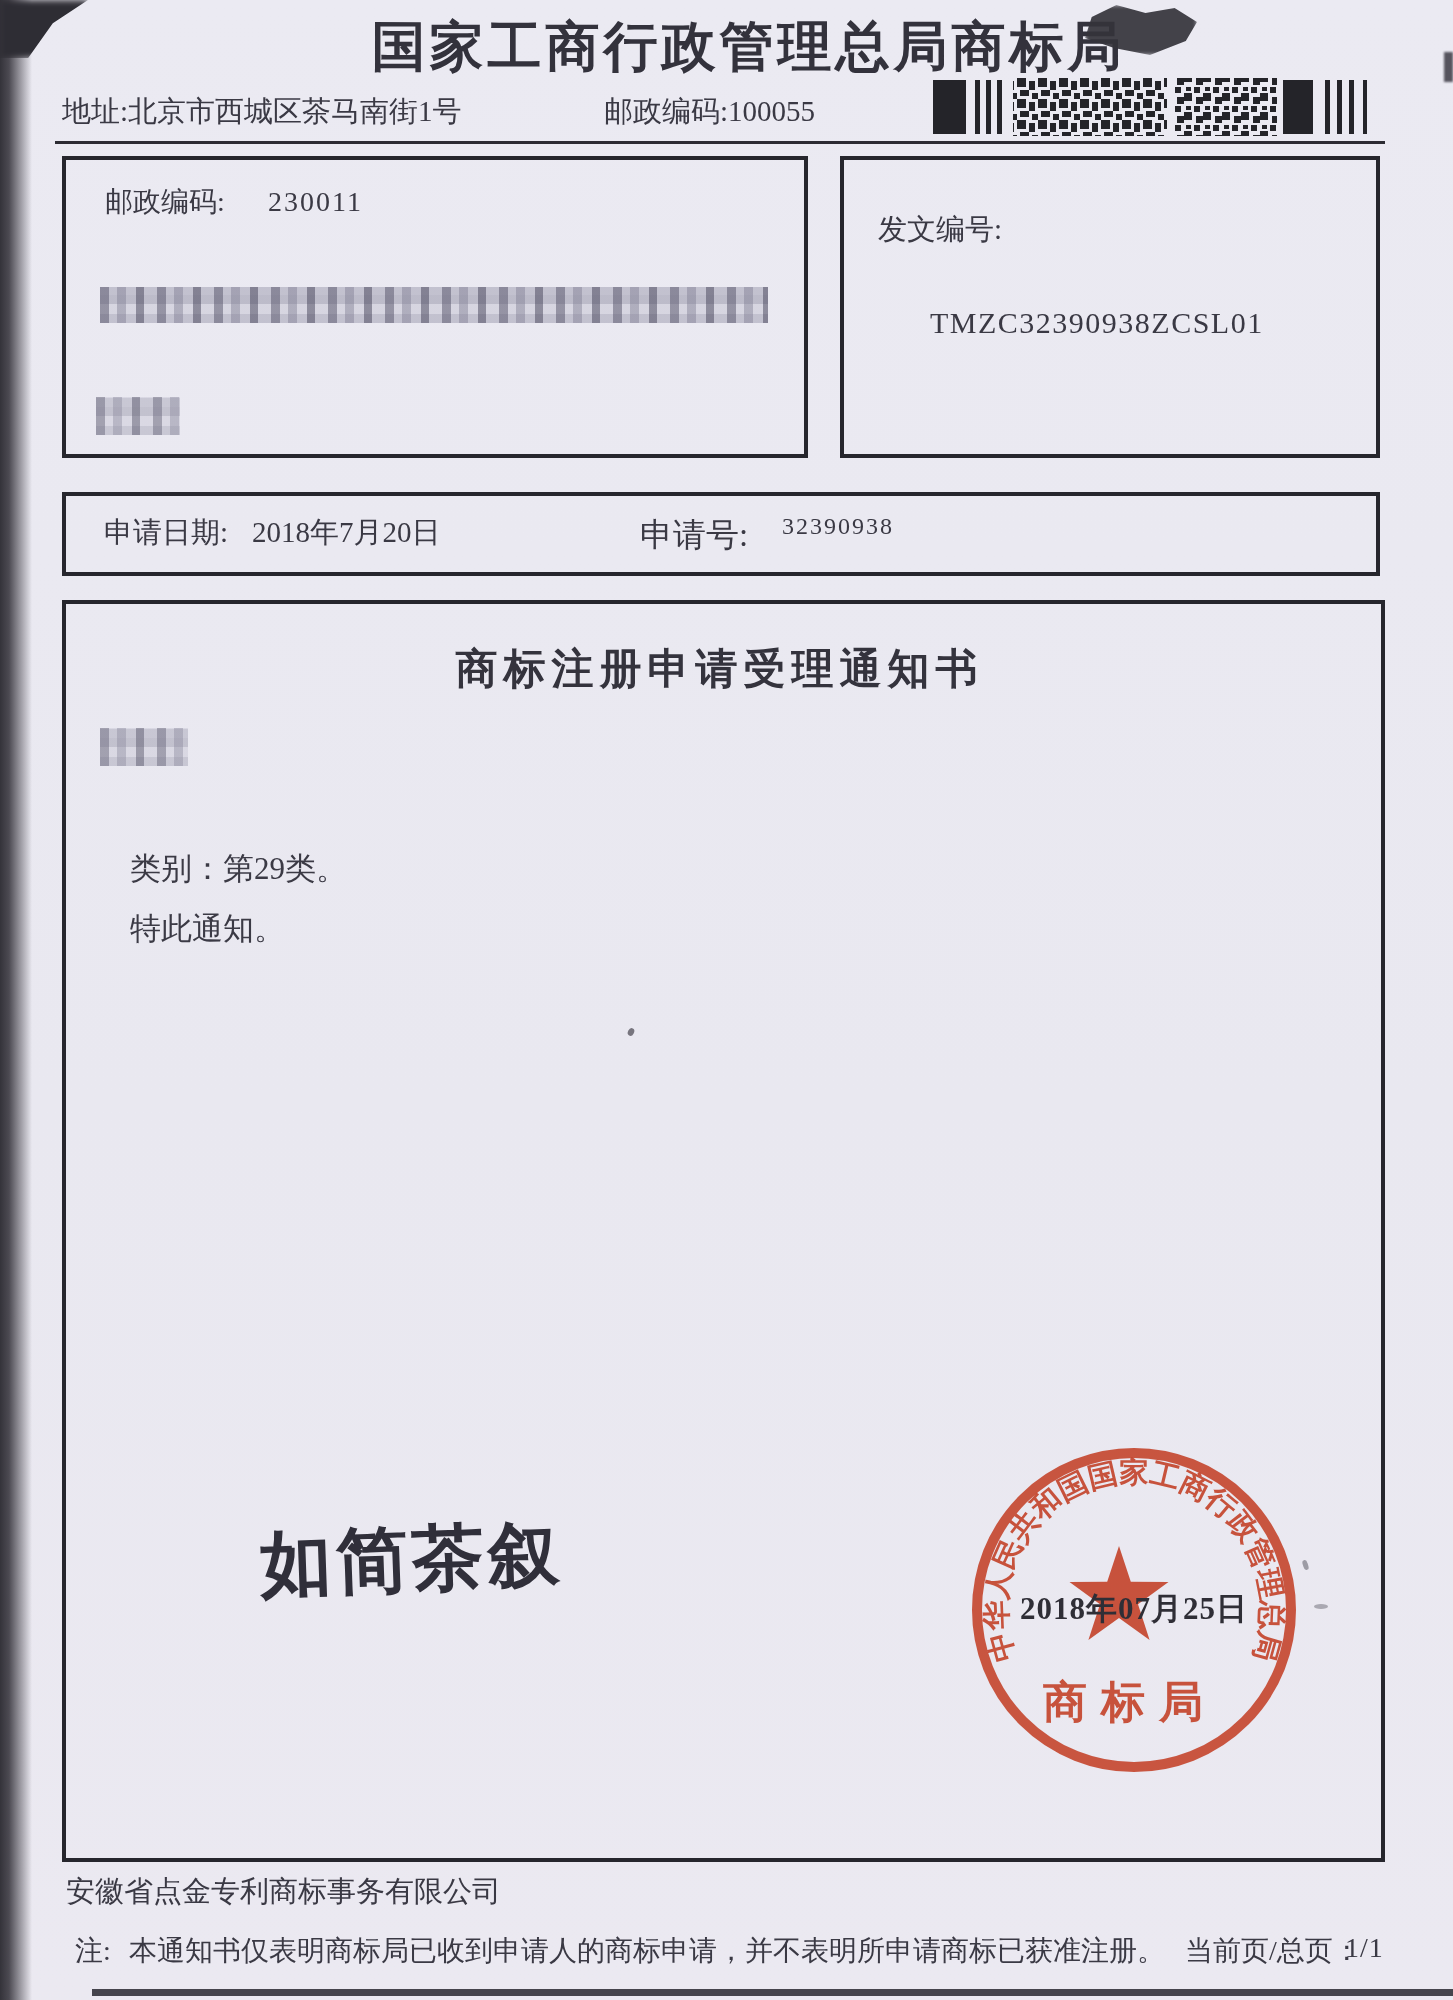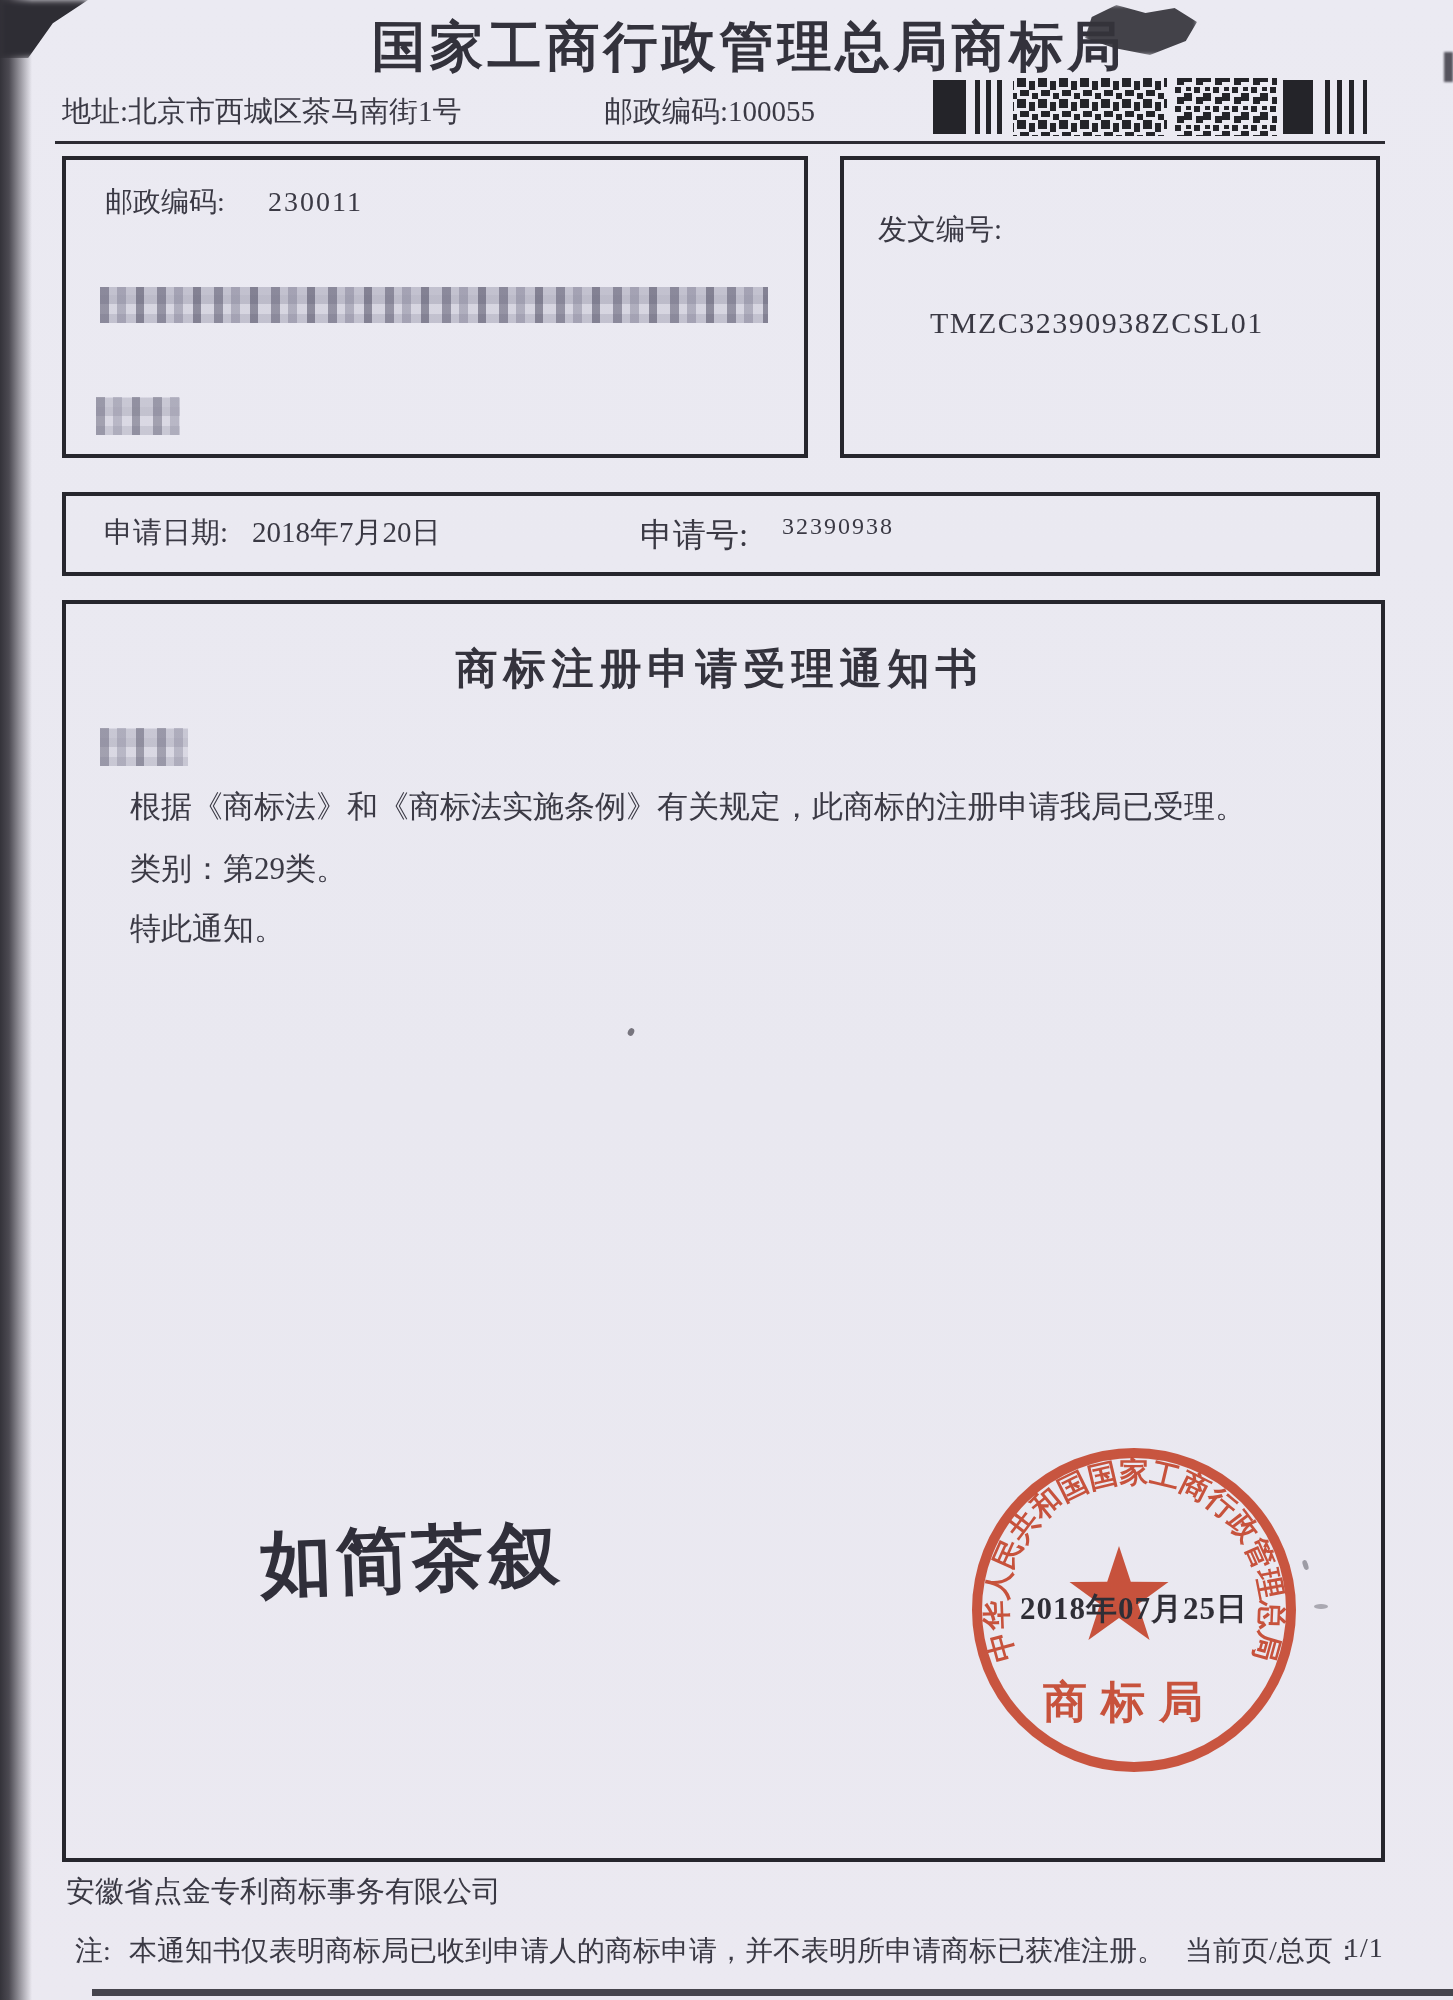--- a/index.html
+++ b/index.html
@@ -134,21 +134,20 @@
 
   <div class="abs box box-app"></div>
   <div class="abs" style="left:104px;top:513px;font-size:29px;">申请日期:</div>
   <div class="abs" style="left:252px;top:513px;font-size:29px;">2018年7月20日</div>
   <div class="abs" style="left:640px;top:513px;font-size:33px;">申请号:</div>
   <div class="abs" style="left:782px;top:513px;font-size:24px;letter-spacing:2px;">32390938</div>
 
   <div class="abs box box-main"></div>
   <div class="abs notice-title">商标注册申请受理通知书</div>
   <div class="abs redact" style="left:100px;top:728px;width:88px;height:38px;opacity:.85;"></div>
-  <div class="abs para" style="left:130px;top:788px;">根据《商标法》和《商标法实施条例》有关规定，此商标的注册申请我局已受理。</div>
   <div class="abs para" style="left:130px;top:850px;">类别：第29类。</div>
   <div class="abs para" style="left:130px;top:910px;text-align:right;">特此通知。</div>
 
   <div class="abs signature">如简茶叙</div>
 
   <svg class="abs stamp" viewBox="0 0 340 340">
     <circle cx="170" cy="170" r="157" fill="none" stroke="#d5472a" stroke-width="10" opacity="0.93"></circle>
     <path id="arc" d="M 51.3 217.9 A 128 128 0 1 1 288.7 217.9" fill="none"></path>
     <text font-size="29" font-weight="bold" fill="#d5472a" opacity="0.95">
       <textPath href="#arc" textLength="500" lengthAdjust="spacingAndGlyphs">中华人民共和国国家工商行政管理总局</textPath>

